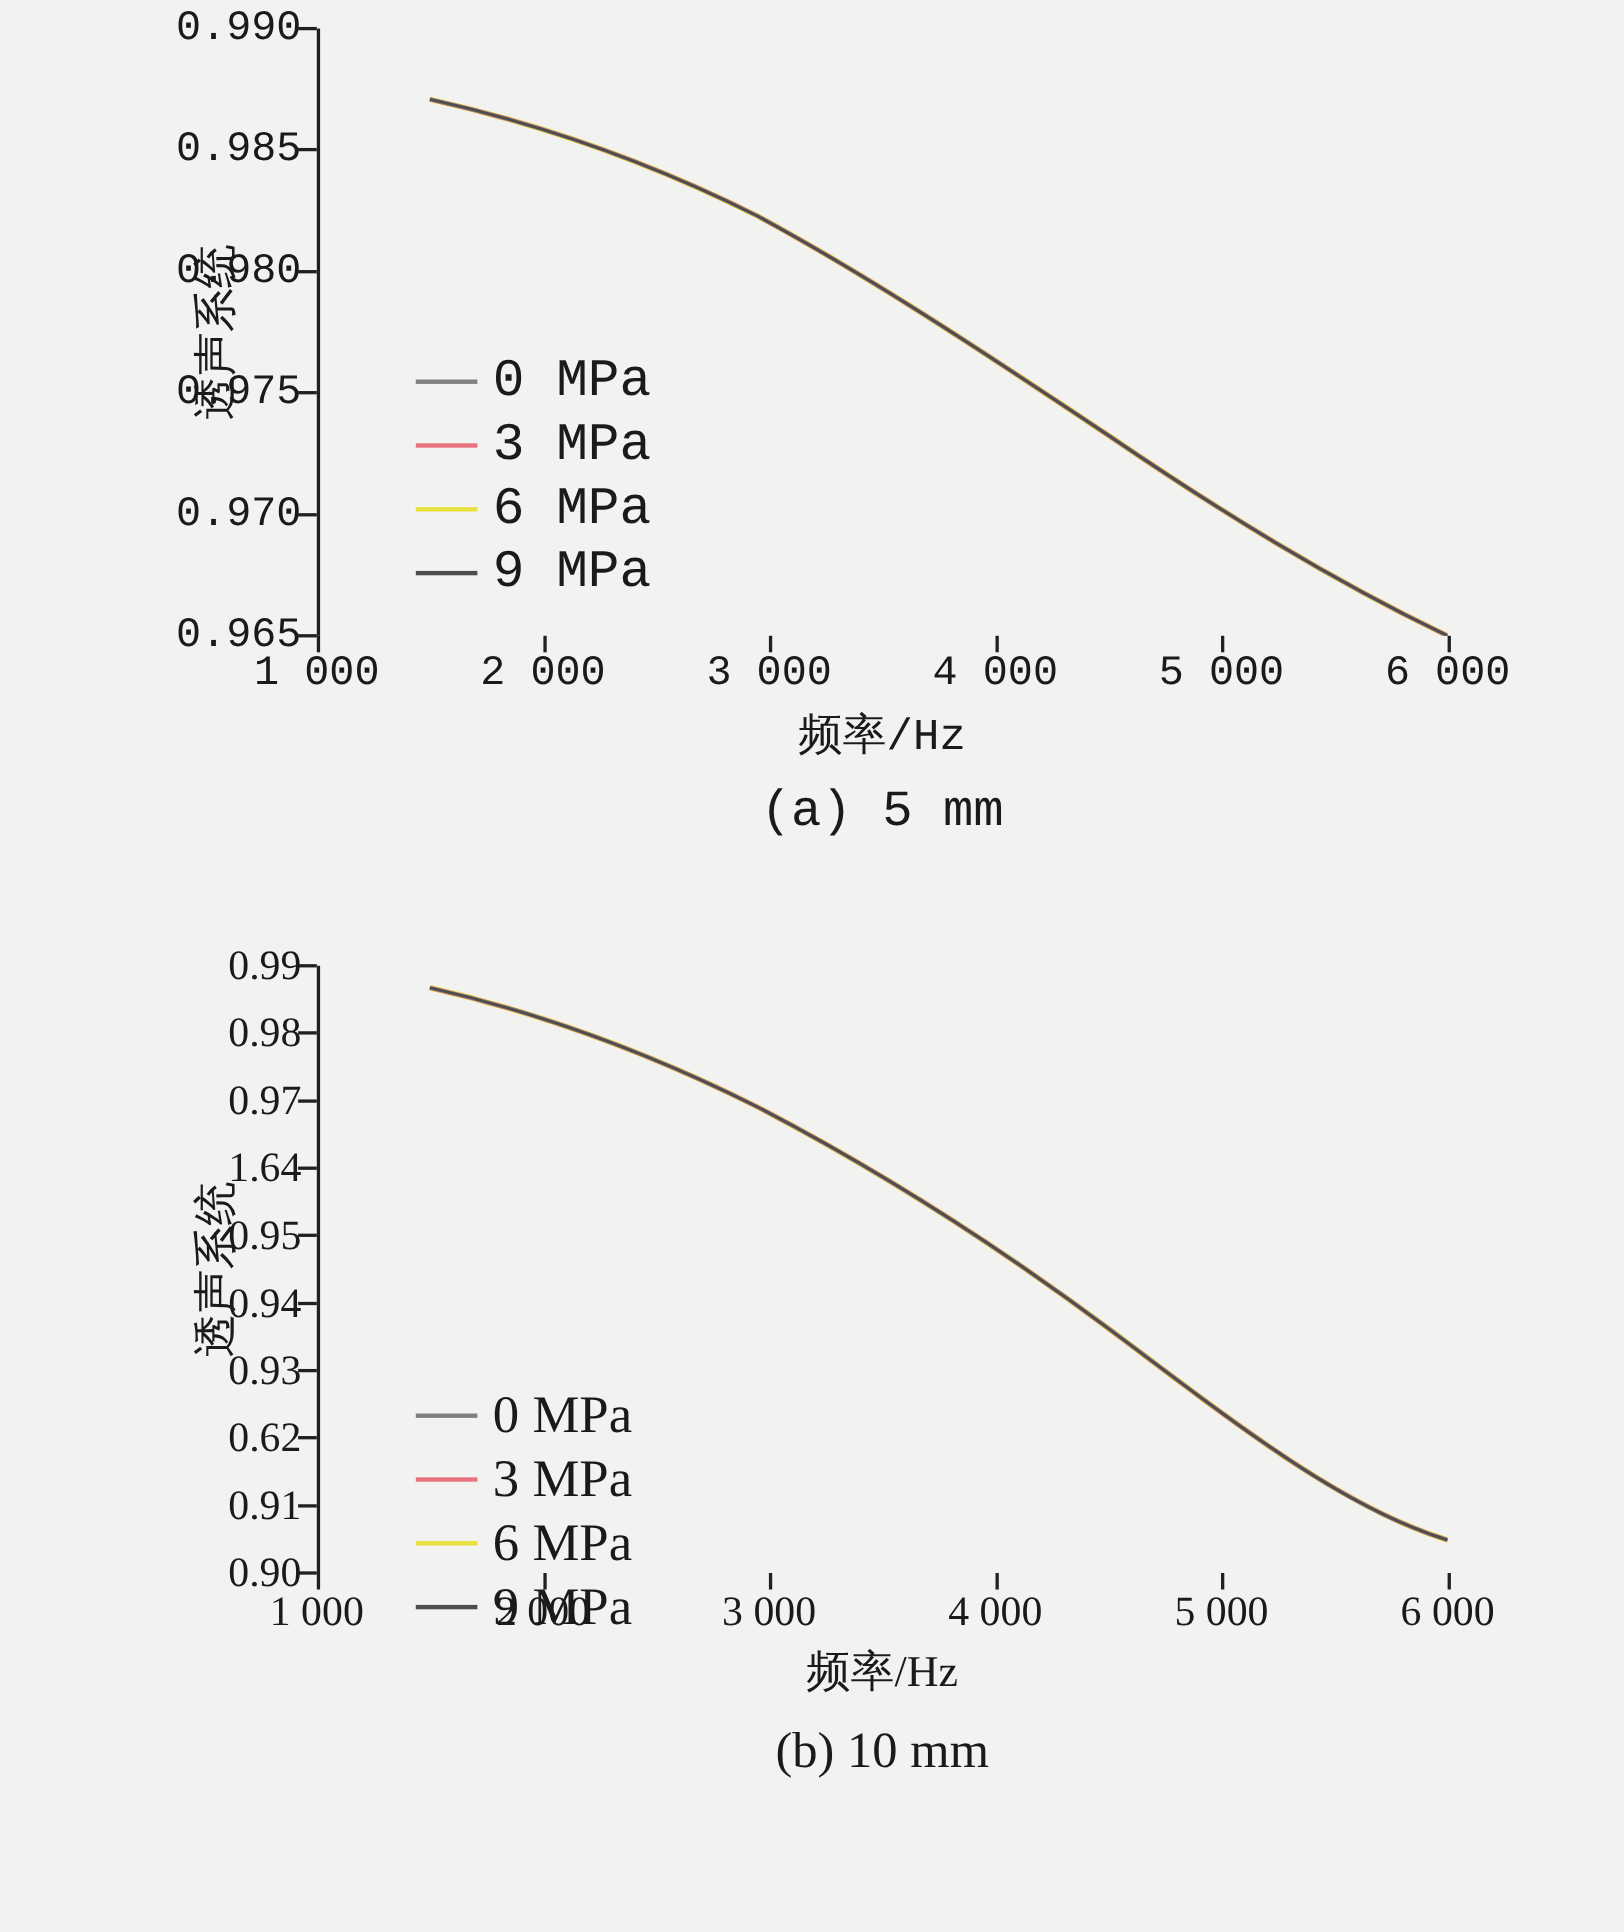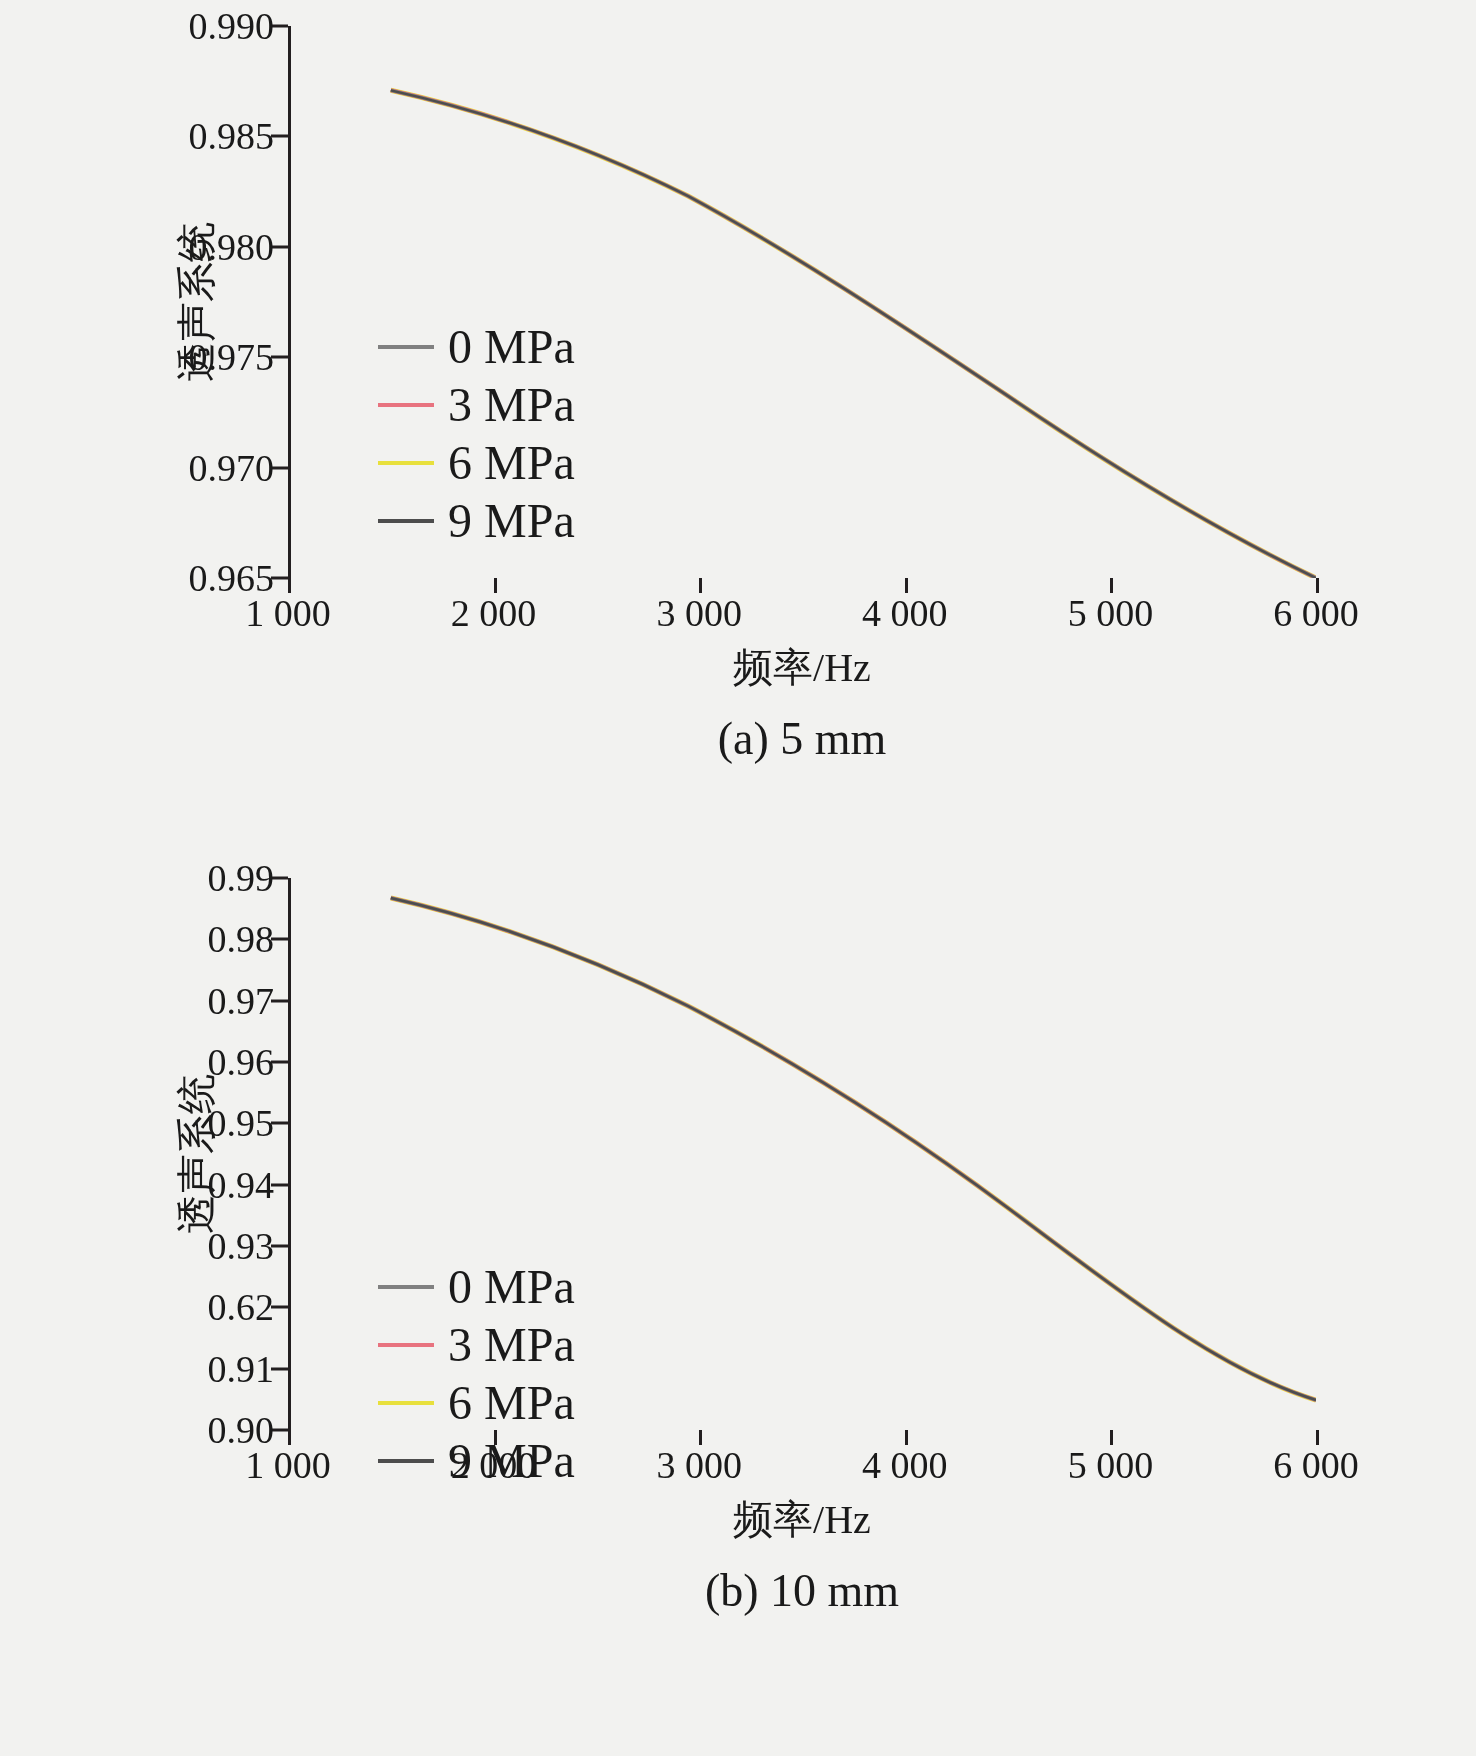--- a/index.html
+++ b/index.html
@@ -29,20 +29,21 @@
   }
   .plot-area {
     position: absolute;
   }
   
   .fig-a .plot-area {
     left: 288px;
     top: 26px;
     width: 1028px;
     height: 552px;
+    font-family: Liberation Mono, monospace;
   }
   
   .fig-b .plot-area {
     left: 288px;
     top: 38px;
     width: 1028px;
     height: 552px;
   }
   .axis-box {
     position: absolute;
@@ -234,21 +235,21 @@
         <path fill="none" stroke="#4d4d4d" stroke-width="2.4" d="M 102.8,20 C 200,42 300,78 400,128 C 500,180 610,248 720,330 C 830,412 930,492 1028,522"></path>
       </svg>
 
       <div class="ytick-mark" style="top:0px;"></div>
       <div class="ytick-label" style="top:0px;">0.99</div>
       <div class="ytick-mark" style="top:61.3px;"></div>
       <div class="ytick-label" style="top:61.3px;text-align:right;">0.98</div>
       <div class="ytick-mark" style="top:122.7px;"></div>
       <div class="ytick-label" style="top:122.7px;">0.97</div>
       <div class="ytick-mark" style="top:184px;"></div>
-      <div class="ytick-label" style="top:184px;">0.96</div>
+      <div class="ytick-label" style="top:184px;">1.64</div>
       <div class="ytick-mark" style="top:245.3px;"></div>
       <div class="ytick-label" style="top:245.3px;">0.95</div>
       <div class="ytick-mark" style="top:306.7px;"></div>
       <div class="ytick-label" style="top:306.7px;">0.94</div>
       <div class="ytick-mark" style="top:368px;"></div>
       <div class="ytick-label" style="top:368px;">0.93</div>
       <div class="ytick-mark" style="top:429.3px;"></div>
       <div class="ytick-label" style="top:429.3px;">0.62</div>
       <div class="ytick-mark" style="top:490.7px;"></div>
       <div class="ytick-label" style="top:490.7px;">0.91</div>

